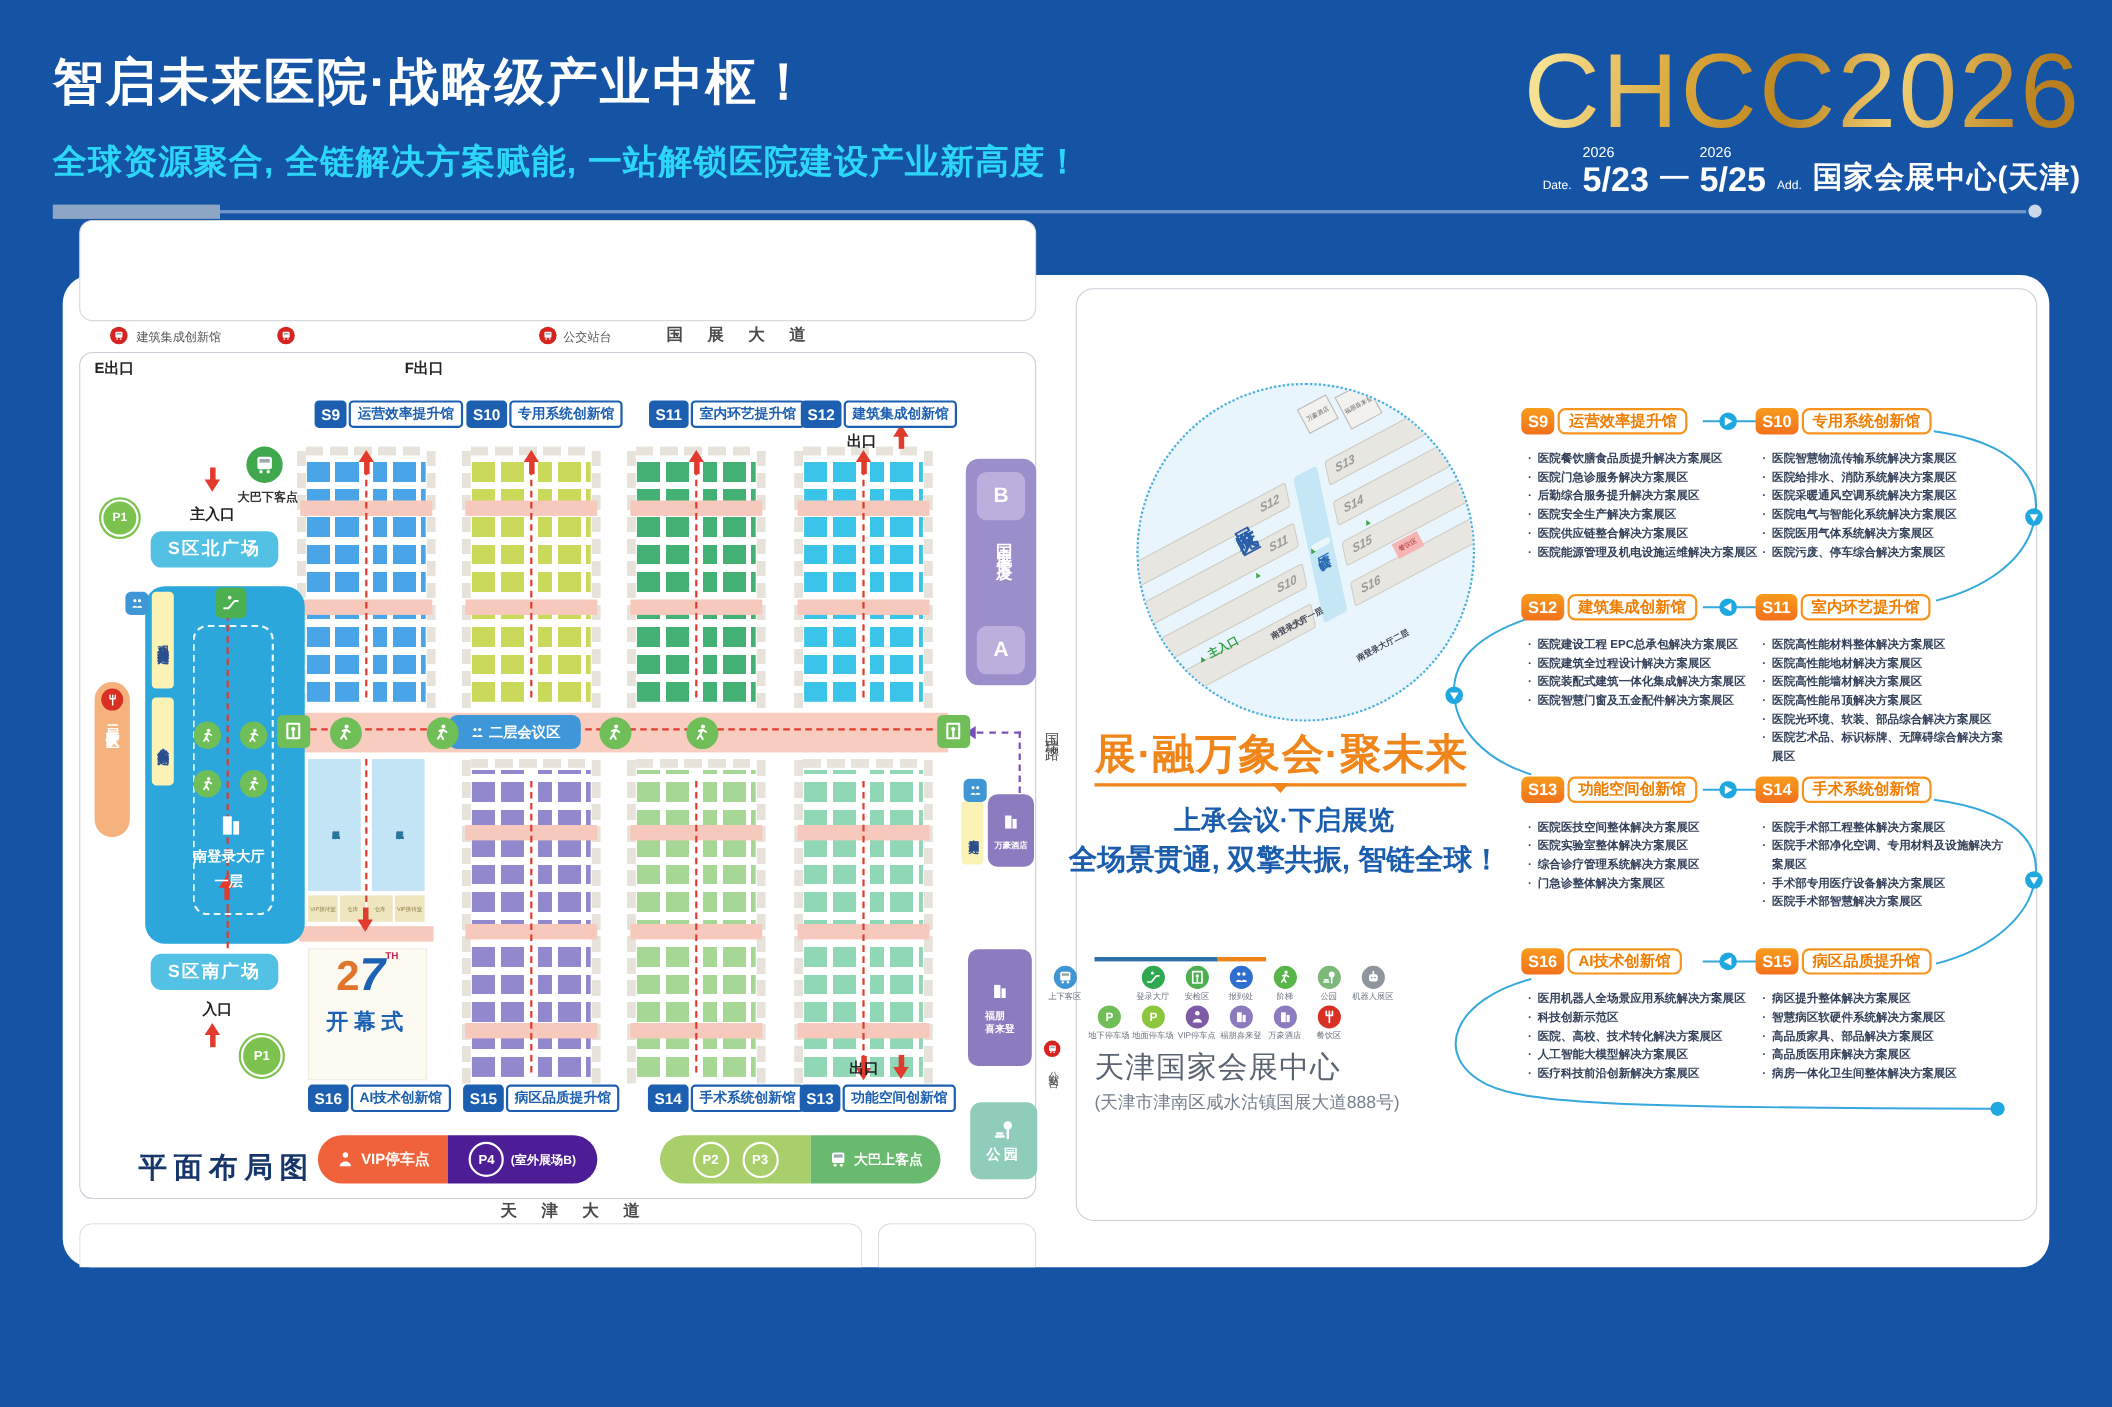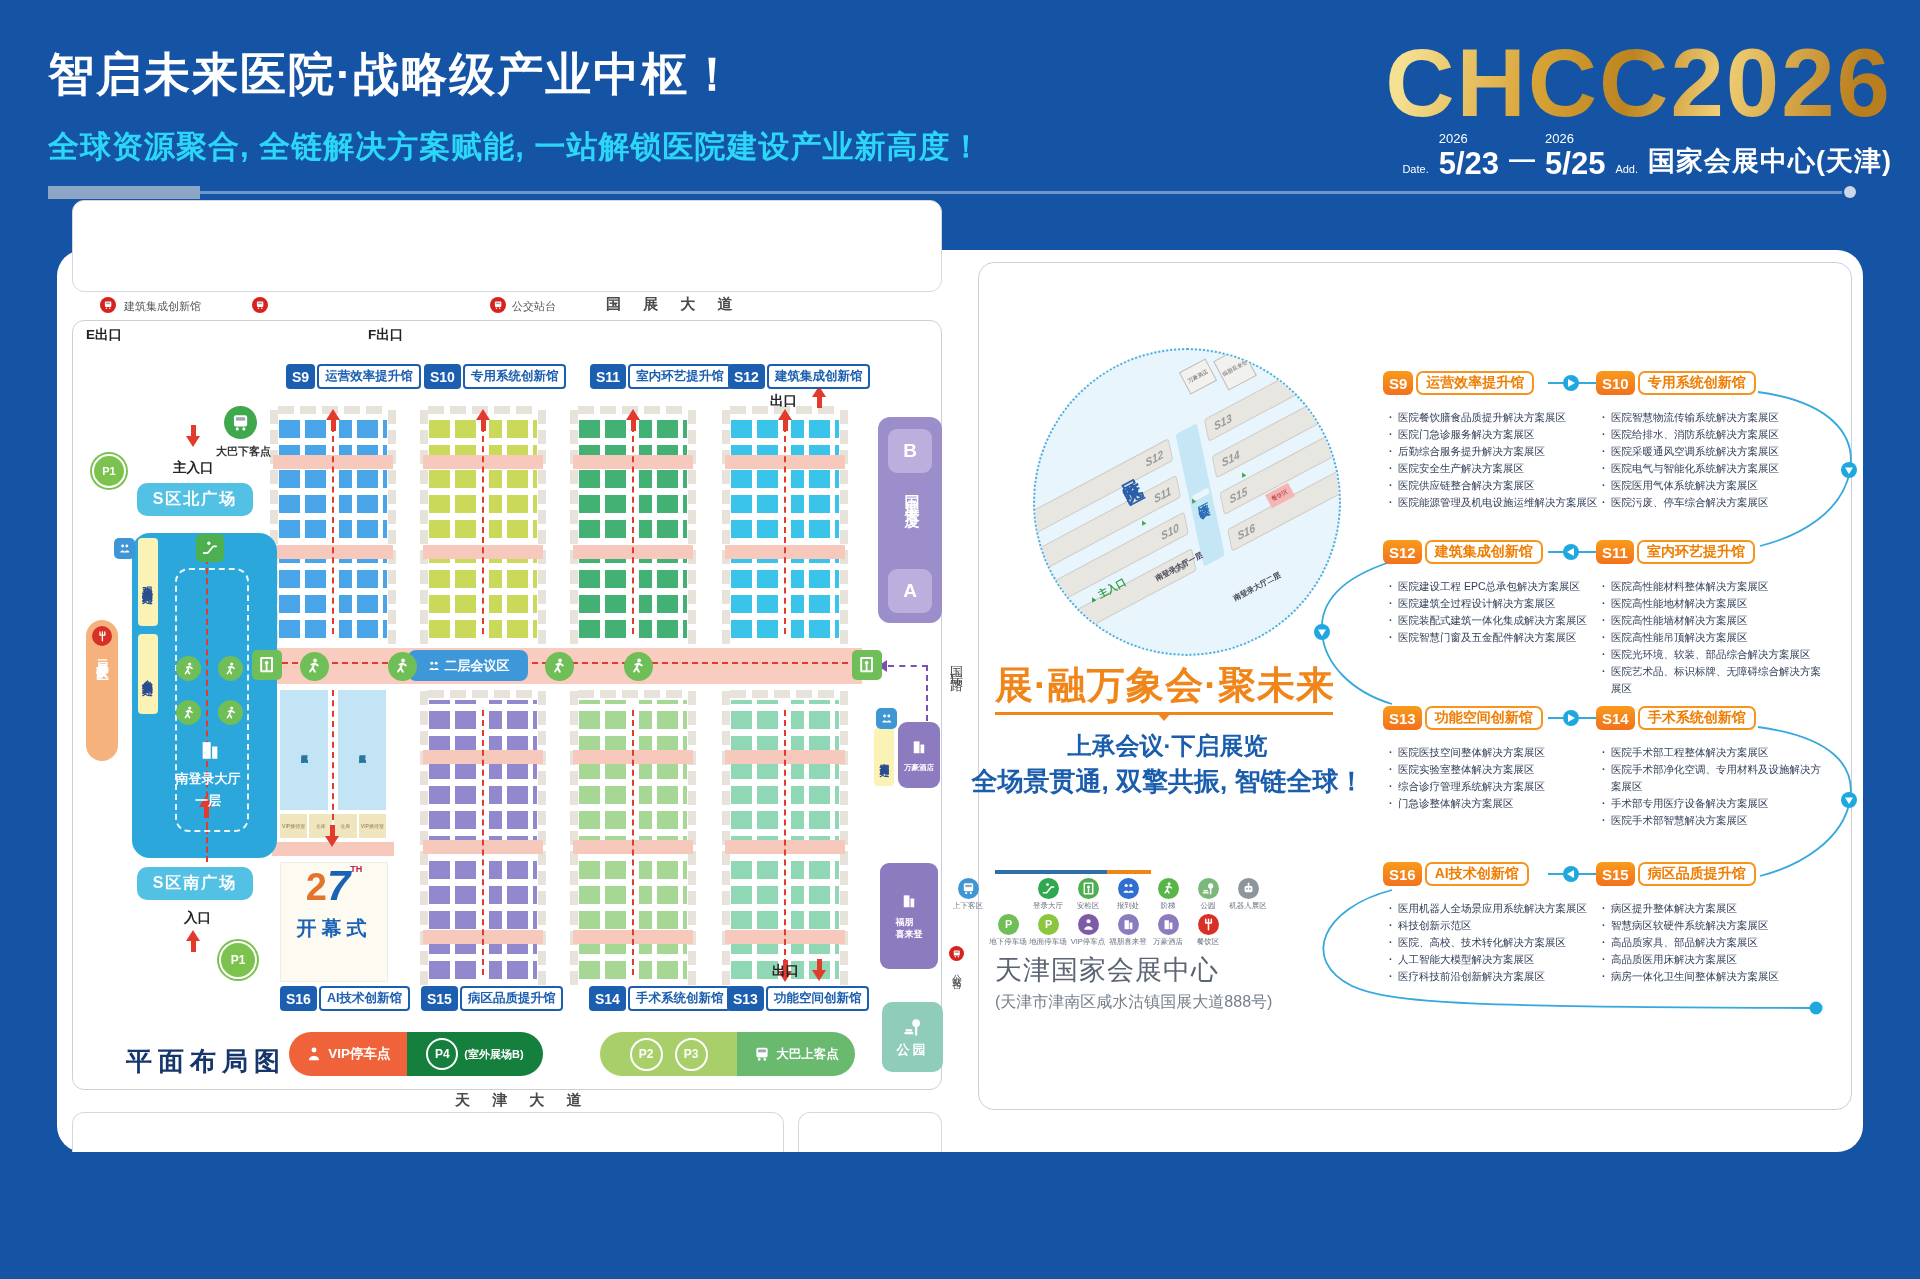--- a/index.html
+++ b/index.html
@@ -3,21 +3,21 @@
 <meta charset="utf-8">
 <style>
   html,body{margin:0;padding:0}
   .stage{position:relative;width:1920px;height:1279px;background:#1553A4;overflow:hidden;
          font-family:"Liberation Sans","DejaVu Sans",sans-serif;color:#222}
   .abs{position:absolute}
   .vtext{writing-mode:vertical-rl;text-orientation:upright}
   
   .title{left:48px;top:44px;font-size:46px;font-weight:900;color:#fff;letter-spacing:2px}
   .subtitle{left:48px;top:126px;font-size:31px;font-weight:900;color:#2BD6F8;letter-spacing:1px}
-  .gold{right:28px;top:28px;font-size:96px;font-weight:700;letter-spacing:2px;color:#E5B54A;
+  .gold{right:28px;top:28px;font-size:96px;font-weight:400;letter-spacing:2px;color:#E5B54A;
         background:linear-gradient(100deg,#F6E193 4%,#D9A437 30%,#BB8420 48%,#F0CE74 66%,#B97F1E 92%);
         -webkit-background-clip:text;background-clip:text;-webkit-text-fill-color:transparent}
   .dates{right:28px;top:132px;display:flex;align-items:flex-end;gap:10px;color:#fff}
   .dates .tiny{font-size:11px;margin-bottom:4px}
   .dates .dcol{display:flex;flex-direction:column;line-height:1}
   .dates .yy{font-size:13px;margin-bottom:3px}
   .dates .dd{font-size:31px;font-weight:900}
   .dates .dash{font-size:26px;font-weight:700;margin-bottom:4px}
   .dates .addr{font-size:27px;font-weight:900;margin-bottom:0px;letter-spacing:1px}
   .divbar{left:48px;top:186px;width:152px;height:13px;background:#8EA6C6}
@@ -86,21 +86,21 @@
   .lgitem .ic svg{width:15px;height:15px}
   .lgitem .lb{font-size:7.5px;color:#6B7280;white-space:nowrap}
   .venue{left:995px;top:952px;font-size:27px;color:#5A6472;letter-spacing:1px;z-index:3}
   .venueaddr{left:995px;top:992px;font-size:16px;color:#75808C;z-index:3}
   .sec-h{position:absolute;display:flex;height:24px;z-index:6}
   .sec-badge{background:linear-gradient(#F89B1C,#F2711C);color:#fff;font-weight:900;font-size:15px;border-radius:6px;
              display:flex;align-items:center;padding:0 6px}
   .sec-box{border:2px solid #F7941E;border-radius:7px;background:#fff;color:#F07D00;font-weight:900;font-size:14px;
            display:flex;align-items:center;padding:0 8px;margin-left:3px;white-space:nowrap}
   .sec-ul{position:absolute;margin:0;padding:0;list-style:none;z-index:5}
-  .sec-ul li{position:relative;padding-left:10px;font-size:10.5px;line-height:17px;color:#33415A;font-weight:400}
+  .sec-ul li{position:relative;padding-left:10px;font-size:10.5px;line-height:17px;color:#33415A;font-weight:700}
   .sec-ul li::before{content:"\00B7";position:absolute;left:1px;font-weight:900;color:#33415A}
   .consvg{position:absolute;left:0;top:0;z-index:4}
 </style>
 </head>
 <body>
 
 <div class="stage" id="stage">
 
   <div class="abs title">智启未来医院·战略级产业中枢！</div>
   <div class="abs subtitle">全球资源聚合, 全链解决方案赋能, 一站解锁医院建设产业新高度！</div>
@@ -226,21 +226,21 @@
 
   <div class="abs exitt" style="left:772px;top:962px;z-index:6">出口</div>
   <div class="adn" style="left:812px;top:958px"></div>
 
   <div class="pill" style="left:289px;top:1032px;width:118px;background:#F0633A;border-radius:22px 0 0 22px;justify-content:center;gap:5px">
     <span id="vip-person-icon" style="display:flex">
         <svg width="18" height="18" viewBox="0 0 16 16">&gt;<circle cx="8" cy="4.5" r="2.2" fill="#fff"></circle><path d="M3.5 13.5 c0 -5 9 -5 9 0 z" fill="#fff"></path></svg>
       </span>
     <span style="font-size:13.5px">VIP停车点</span>
   </div>
-  <div class="pill" style="left:407px;top:1032px;width:136px;background:#15803d;border-radius:0 22px 22px 0;justify-content:center;gap:6px">
+  <div class="pill" style="left:407px;top:1032px;width:136px;background:#4c1d95;border-radius:0 22px 22px 0;justify-content:center;gap:6px">
     <span class="oc" style="width:28px;height:28px;font-size:12px">P4</span>
     <span style="font-size:11px">(室外展场B)</span>
   </div>
   <div class="pill" style="left:600px;top:1032px;width:137px;background:#A9CF6B;border-radius:22px 0 0 22px;justify-content:center;gap:12px">
     <span class="oc" style="width:29px;height:29px;font-size:12px">P2</span>
     <span class="oc" style="width:29px;height:29px;font-size:12px">P3</span>
   </div>
   <div class="pill" style="left:737px;top:1032px;width:118px;background:#69B96E;border-radius:0 22px 22px 0;justify-content:center;gap:5px">
     <span id="buspick-icon" style="display:flex">
         <svg width="18" height="18" viewBox="0 0 16 16">&gt;<rect x="3" y="2.5" width="10" height="8.5" rx="1.5" fill="#fff"></rect><rect x="4.5" y="4" width="7" height="2.5" fill="#9aa"></rect><circle cx="5.5" cy="12.8" r="1.2" fill="#fff"></circle><circle cx="10.5" cy="12.8" r="1.2" fill="#fff"></circle></svg>

